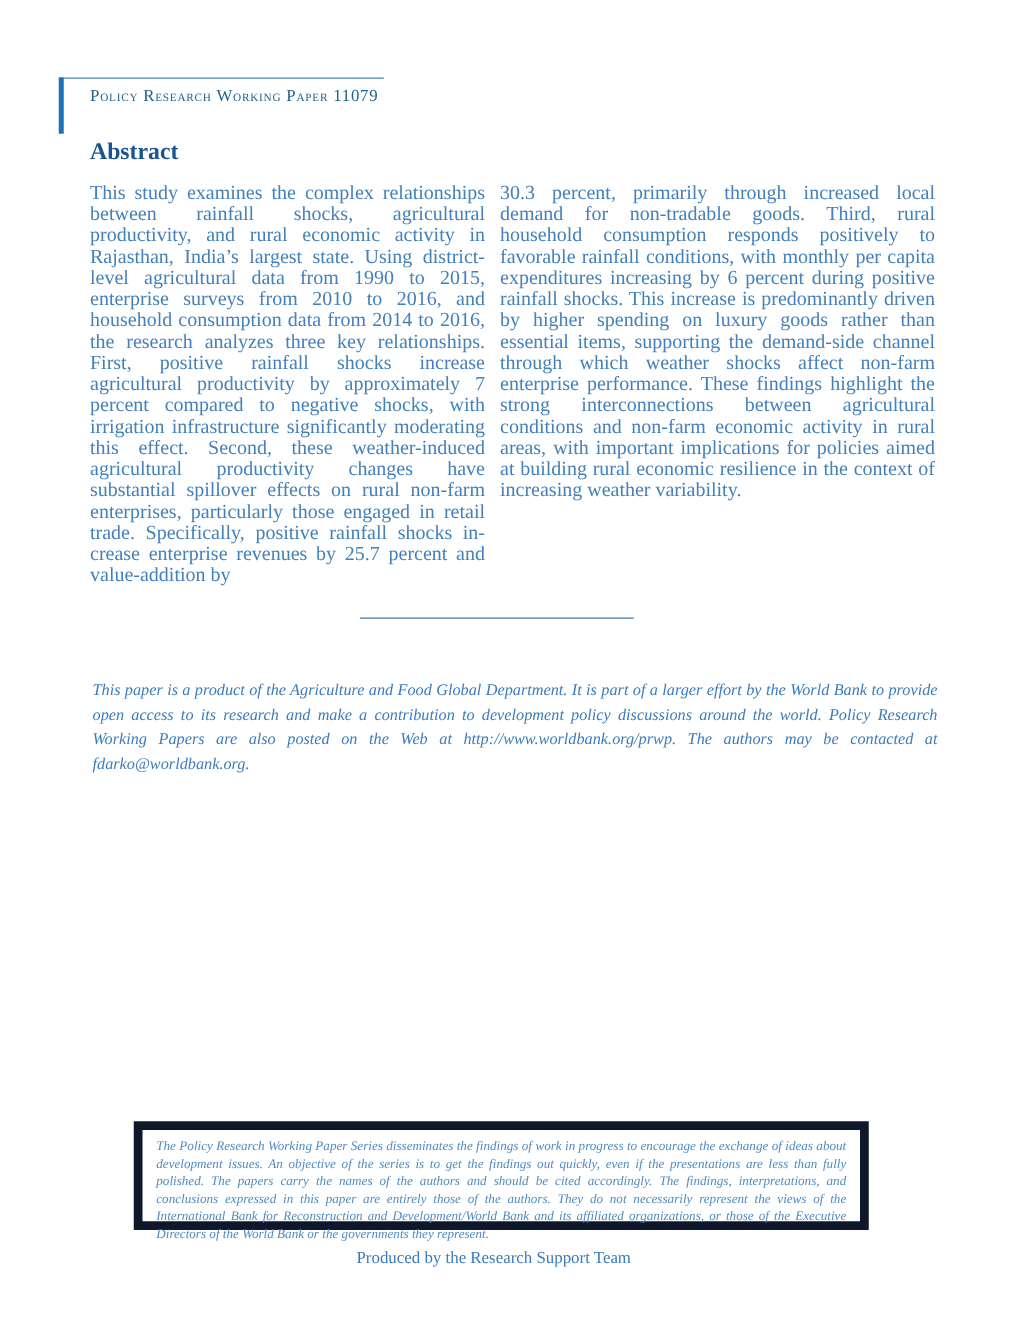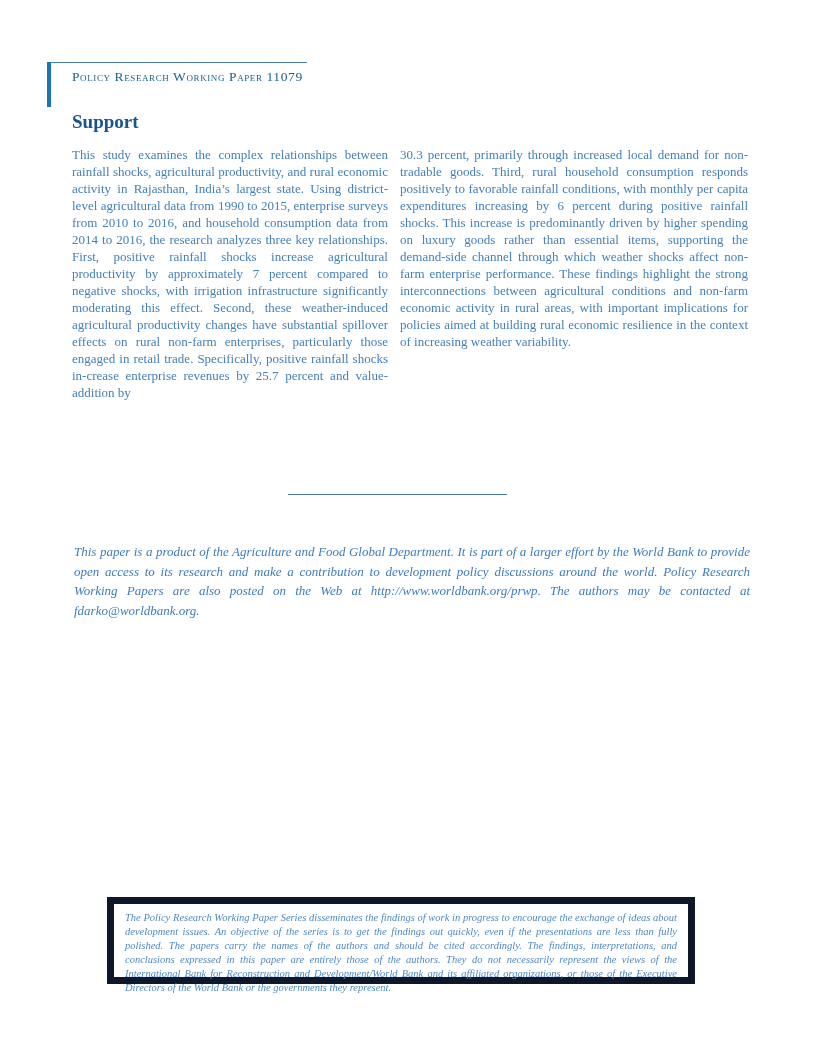--- a/index.html
+++ b/index.html
@@ -48,21 +48,21 @@
   }
   .columns {
     position: absolute;
     left: 72px; top: 146px;
     width: 676px;
     display: flex;
     gap: 12px;
   }
   .columns p {
     margin: 0;
-    font-size: 13px;
+    font-size: 16px;
     line-height: 17px;
     text-align: justify;
     color: #4480ba;
   }
   .col-left { width: 316px; flex: 0 0 316px; }
   .col-right { flex: 1; }
 
   
   .section-divider {
     position: absolute;
@@ -115,29 +115,30 @@
 </style>
 </head>
 <body>
 
 <div class="page">
 
   <div class="masthead-rule"></div>
   <div class="masthead-bar"></div>
   <div class="series-label">Policy Research Working Paper 11079</div>
 
-  <h1 class="abstract-title">Support</h1>
+  <h1 class="abstract-title">Abstract</h1>
 
   <div class="columns">
     <p class="col-left">This study examines the complex relationships between rainfall shocks, agricultural productivity, and rural economic activity in Rajasthan, India’s largest state. Using district-level agricultural data from 1990 to 2015, enterprise surveys from 2010 to 2016, and household consumption data from 2014 to 2016, the research analyzes three key relationships. First, positive rainfall shocks increase agricultural productivity by approximately 7 percent compared to negative shocks, with irrigation infrastructure significantly moderating this effect. Second, these weather-induced agricultural productivity changes have substantial spillover effects on rural non-farm enterprises, particularly those engaged in retail trade. Specifically, positive rainfall shocks in-crease enterprise revenues by 25.7 percent and value-addition by</p>
     <p class="col-right">30.3 percent, primarily through increased local demand for non-tradable goods. Third, rural household consumption responds positively to favorable rainfall conditions, with monthly per capita expenditures increasing by 6 percent during positive rainfall shocks. This increase is predominantly driven by higher spending on luxury goods rather than essential items, supporting the demand-side channel through which weather shocks affect non-farm enterprise performance. These findings highlight the strong interconnections between agricultural conditions and non-farm economic activity in rural areas, with important implications for policies aimed at building rural economic resilience in the context of increasing weather variability.</p>
   </div>
 
   <div class="section-divider"></div>
 
   <p class="footnote"><span>This paper is a product of the Agriculture and Food Global Department. It is part of a larger effort by the World Bank to provide open access to its research and make a contribution to development policy discussions around the world. Policy Research Working Papers are also posted on the Web at </span><span class="inline-link">http://www.worldbank.org/prwp</span><span>. The authors may be contacted at </span><span class="inline-link">fdarko@worldbank.org</span><span>.</span></p>
 
   <div class="disclaimer-box">
     <p>The Policy Research Working Paper Series disseminates the findings of work in progress to encourage the exchange of ideas about development issues. An objective of the series is to get the findings out quickly, even if the presentations are less than fully polished. The papers carry the names of the authors and should be cited accordingly. The findings, interpretations, and conclusions expressed in this paper are entirely those of the authors. They do not necessarily represent the views of the International Bank for Reconstruction and Development/World Bank and its affiliated organizations, or those of the Executive Directors of the World Bank or the governments they represent.</p>
   </div>
 
+  <div class="produced">Produced by the Research Support Team</div>
 
 </div>
 
 </body></html>

